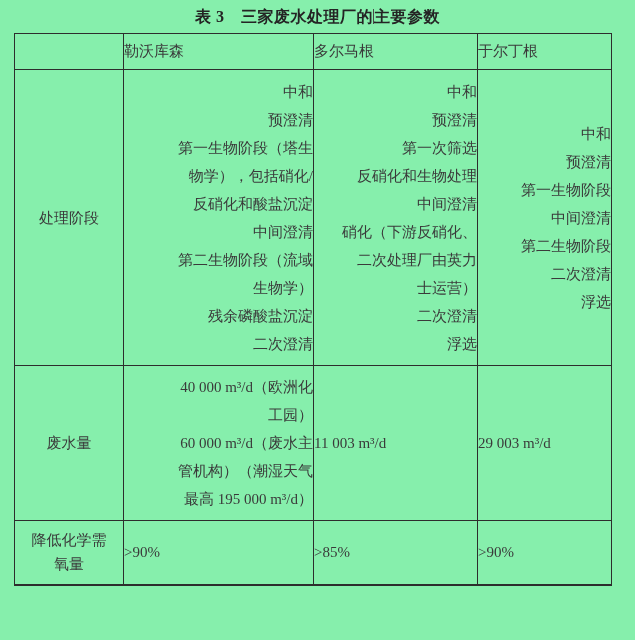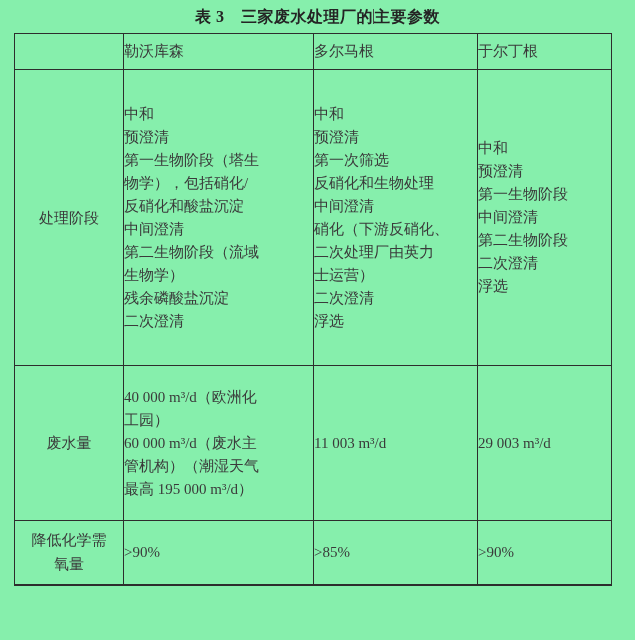--- a/index.html
+++ b/index.html
@@ -58,23 +58,23 @@
   tr.r-volume   { height: 155px; }
   tr.r-cod      { height: 43px; }
   tr.r-codred   { height: 64px; padding-left: 15px; }
   .center { text-align: left; }
   .rowlabel {
     text-align: center;
     white-space: pre-line;
     line-height: 24px;
   }
   .ml {
-    text-align: left;
+    text-align: right;
     white-space: pre-line;
-    line-height: 23px;
+    line-height: 28px;
     padding-left: 9px;
     padding-right: 6px;
   }
 </style>
 </head>
 <body>
 
 <div class="page">
 
   <div class="doc-title"><span>表 3　三家废水处理厂的</span><span class="caret"></span><span>主要参数</span></div>

